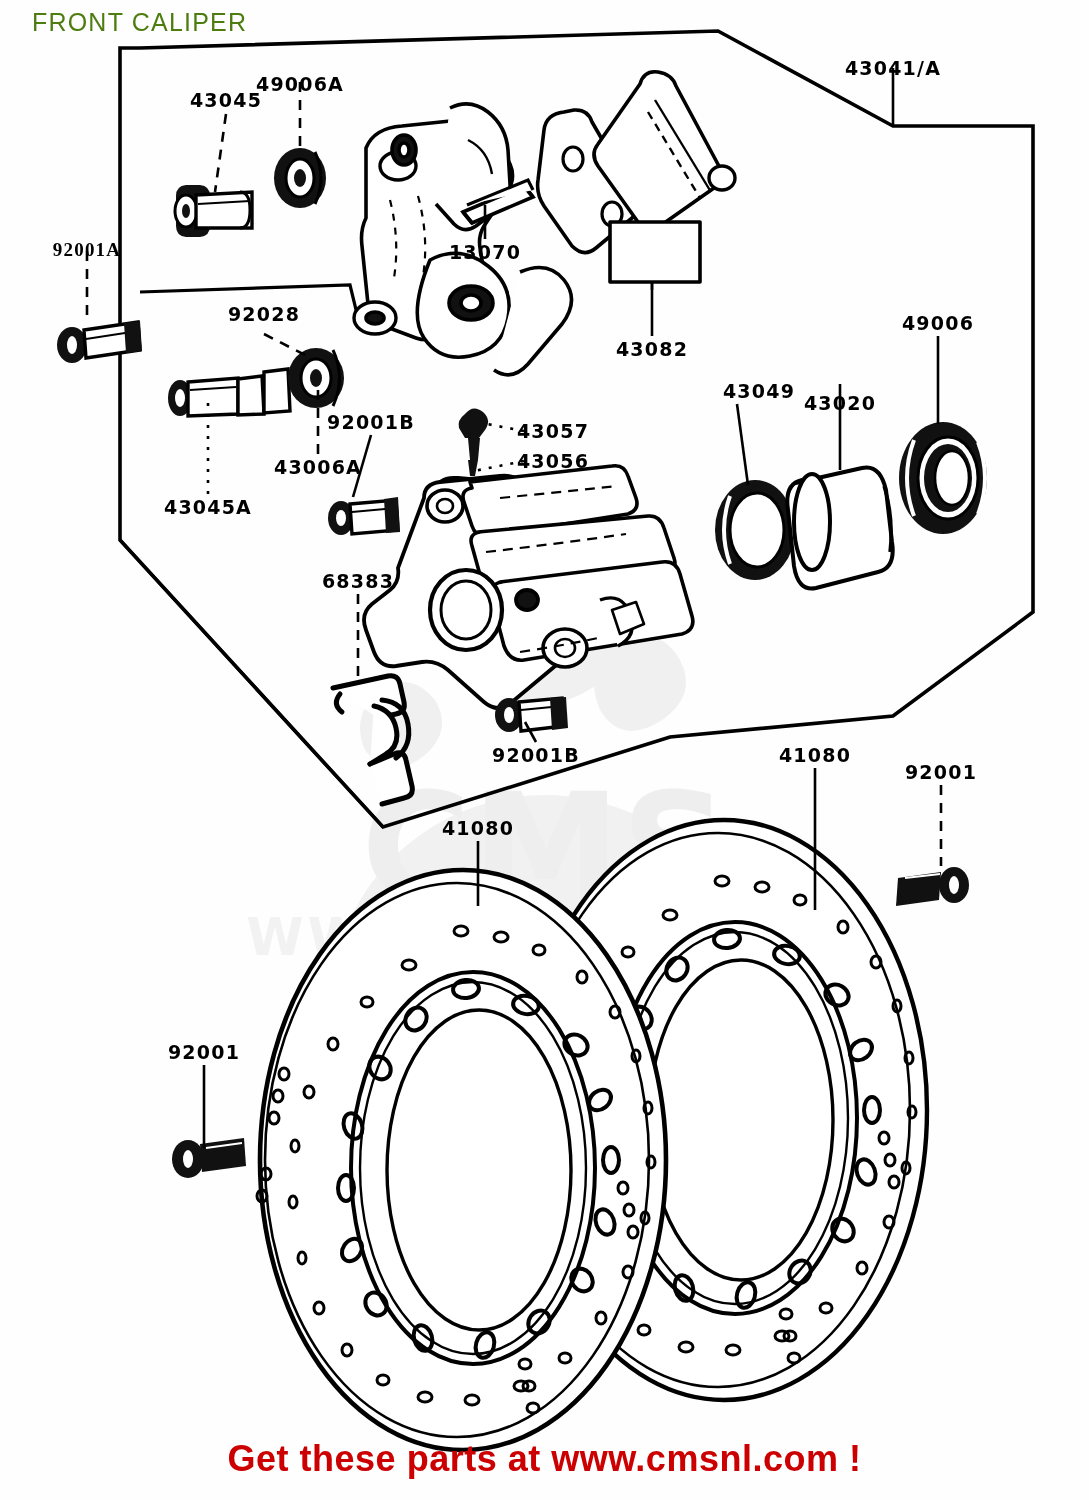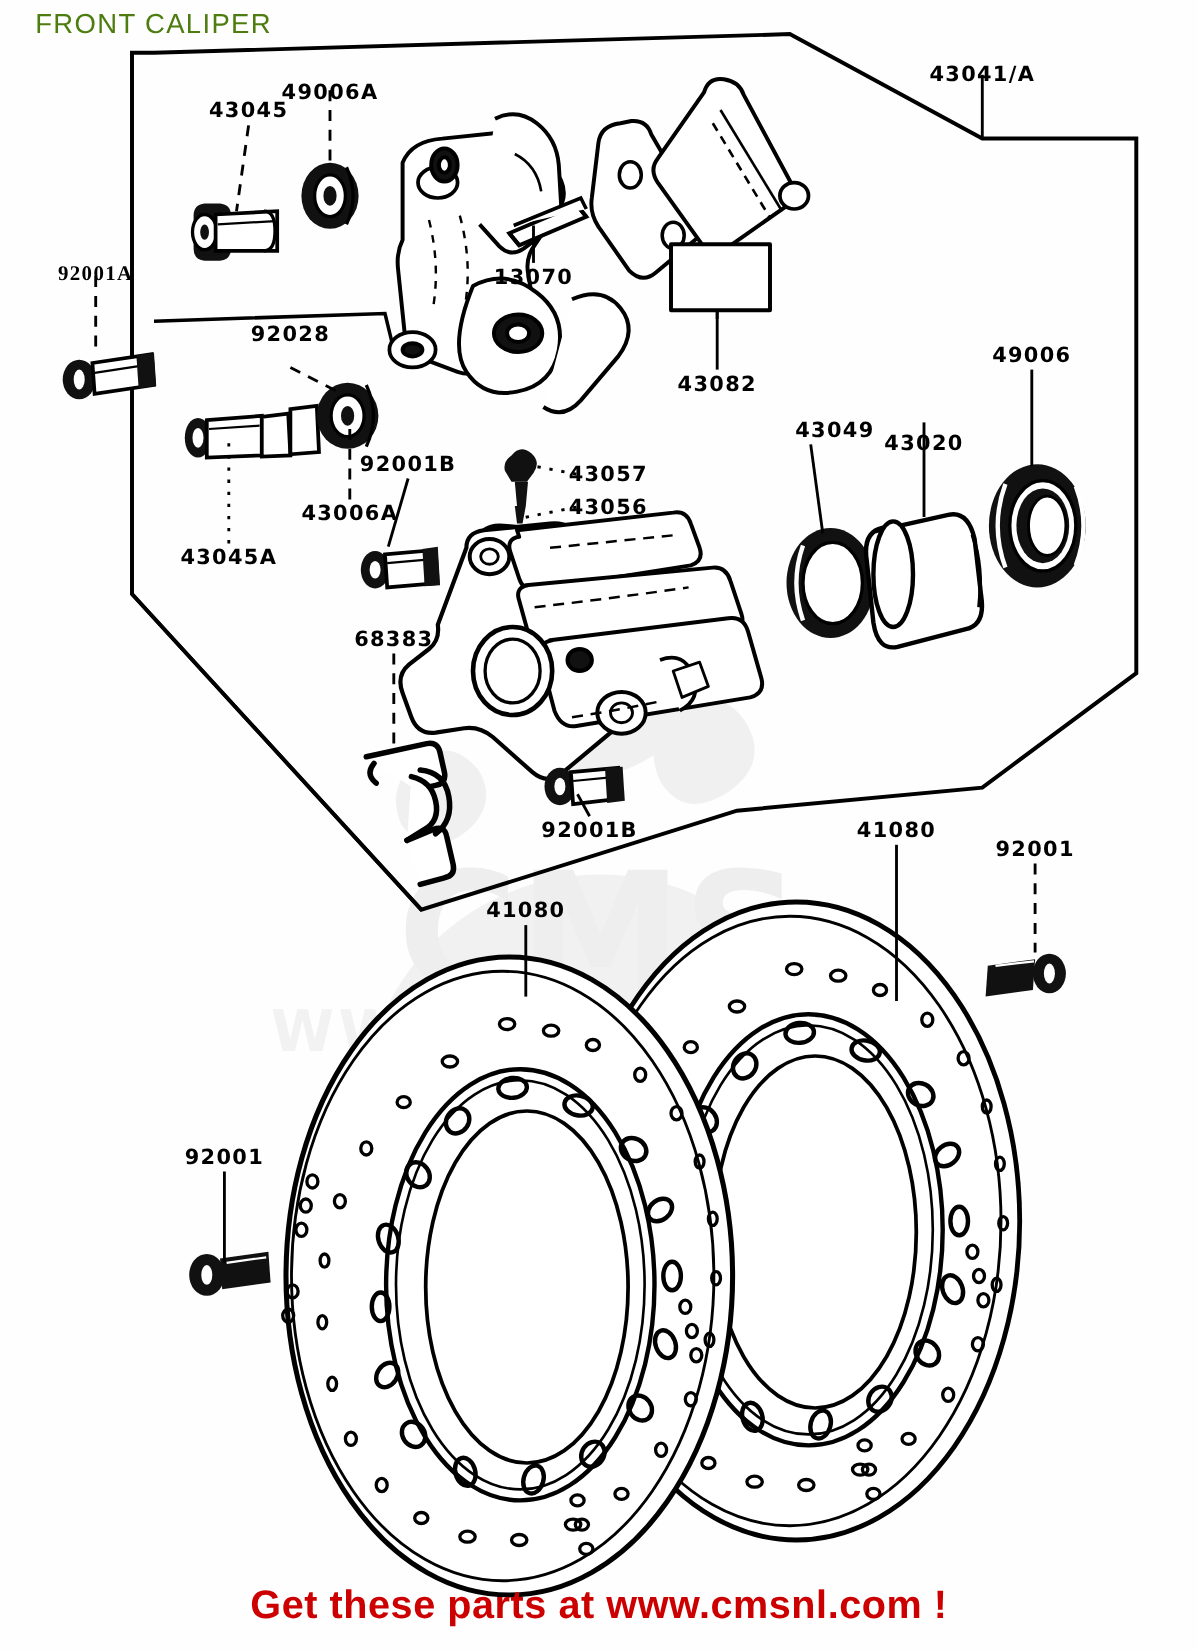--- a/index.html
+++ b/index.html
@@ -405,21 +405,21 @@
   </svg>
 
   <div class="page-title">FRONT CALIPER</div>
 
   <div id="label-layer">
       <div class="plabel" style="left: 300px; top: 68px; margin-top: 16px;">49006A</div>
       <div class="plabel" style="left: 226px; top: 100px;">43045</div>
       <div class="plabel" style="left: 893px; top: 68px;">43041/A</div>
       <div class="plabel" style="left: 87px; top: 250px; font-family: Liberation Serif, serif;">92001A</div>
       <div class="plabel" style="left: 485px; top: 252px;">13070</div>
-      <div class="plabel" style="left: 264px; top: 304px;">92028</div>
+      <div class="plabel" style="left: 264px; top: 314px;">92028</div>
       <div class="plabel" style="left: 652px; top: 349px;">43082</div>
       <div class="plabel" style="left: 938px; top: 323px;">49006</div>
       <div class="plabel" style="left: 840px; top: 371px; margin-top: 32px;">43020</div>
       <div class="plabel" style="left: 737px; top: 391px; margin-left: 22px;">43049</div>
       <div class="plabel" style="left: 371px; top: 422px;">92001B</div>
       <div class="plabel" style="left: 553px; top: 431px;">43057</div>
       <div class="plabel" style="left: 553px; top: 461px;">43056</div>
       <div class="plabel" style="left: 318px; top: 467px;">43006A</div>
       <div class="plabel" style="left: 208px; top: 507px;">43045A</div>
       <div class="plabel" style="left: 358px; top: 581px;">68383</div>

